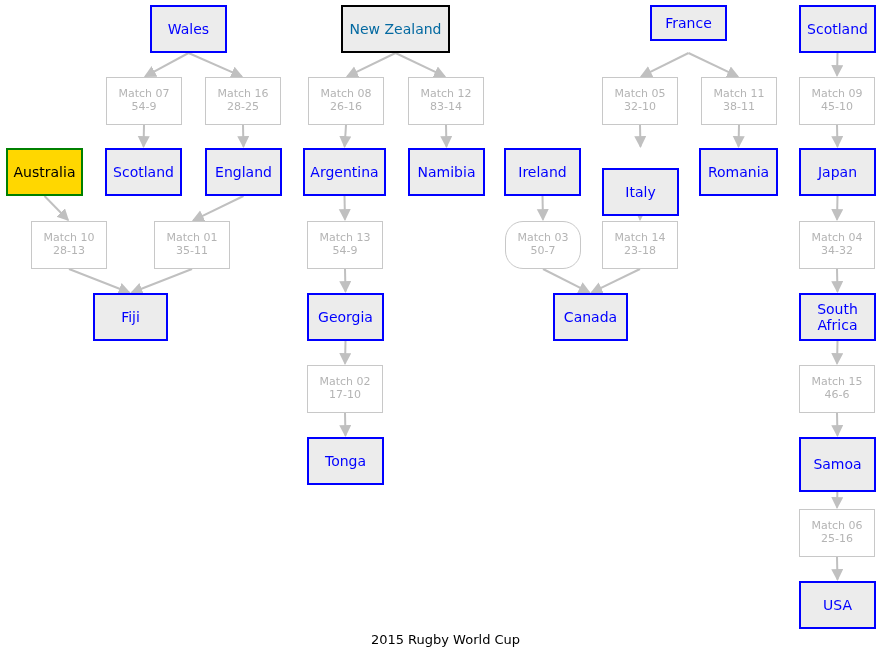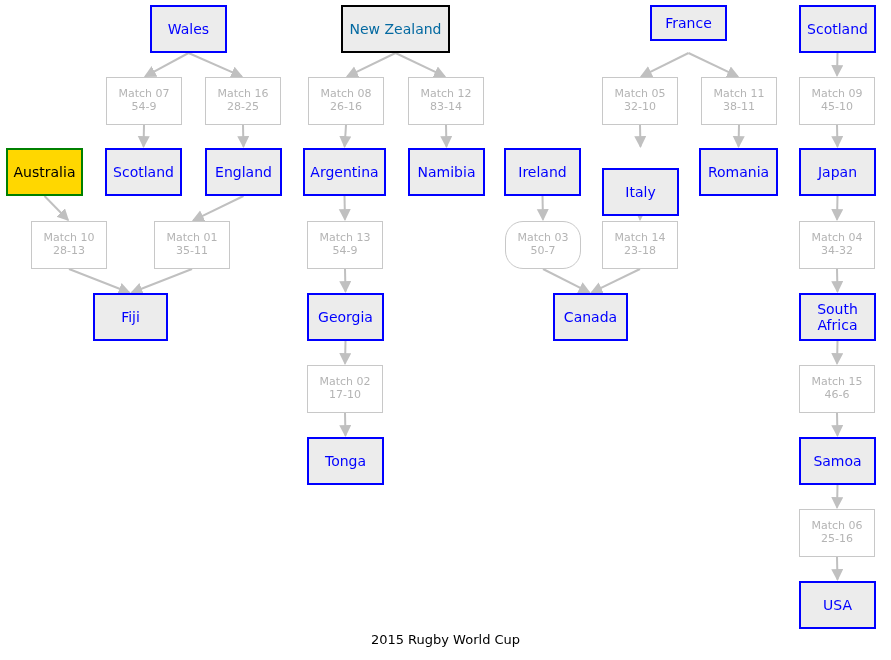--- a/index.html
+++ b/index.html
@@ -161,19 +161,19 @@
 34-32</span></div>
       <div class="node team" style="left: 93px; top: 293px; width: 75px; height: 48px;"><span class="label">Fiji</span></div>
       <div class="node team" style="left: 307px; top: 293px; width: 77px; height: 48px;"><span class="label">Georgia</span></div>
       <div class="node team" style="left: 553px; top: 293px; width: 75px; height: 48px;"><span class="label">Canada</span></div>
       <div class="node team" style="left: 799px; top: 293px; width: 77px; height: 48px;"><span class="label">South Africa</span></div>
       <div class="node match" style="left: 307px; top: 365px; width: 76px; height: 48px;"><span class="label">Match 02
 17-10</span></div>
       <div class="node match" style="left: 799px; top: 365px; width: 76px; height: 48px;"><span class="label">Match 15
 46-6</span></div>
       <div class="node team" style="left: 307px; top: 437px; width: 77px; height: 48px;"><span class="label">Tonga</span></div>
-      <div class="node team" style="left: 799px; top: 437px; width: 77px; height: 48px;"><span class="label">Samoa</span></div>
+      <div class="node team" style="left: 799px; top: 437px; width: 77px; height: 55px;"><span class="label">Samoa</span></div>
       <div class="node match" style="left: 799px; top: 509px; width: 76px; height: 48px;"><span class="label">Match 06
 25-16</span></div>
       <div class="node team" style="left: 799px; top: 581px; width: 77px; height: 48px;"><span class="label">USA</span></div>
     </div>
   <div id="caption" style="top: 632px;">2015 Rugby World Cup</div>
 </div>
 
 </body></html>

